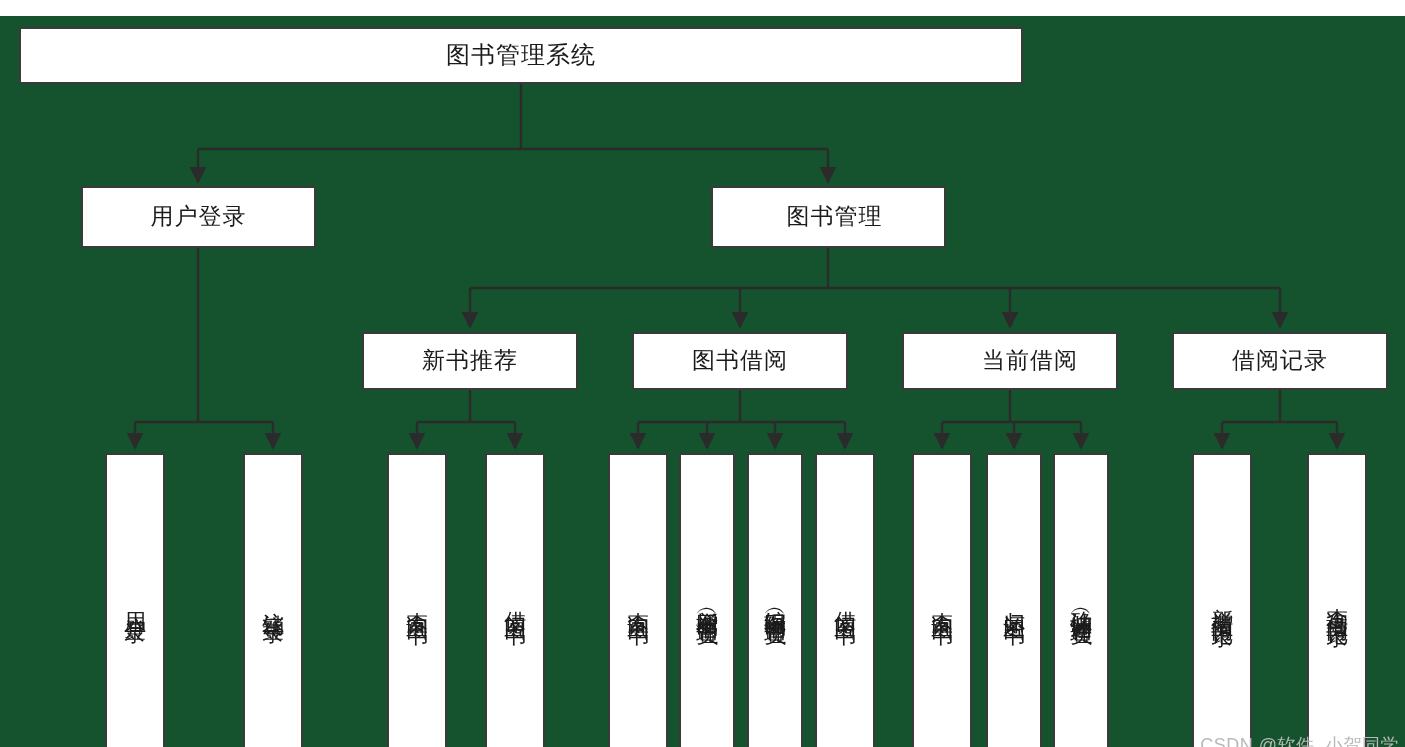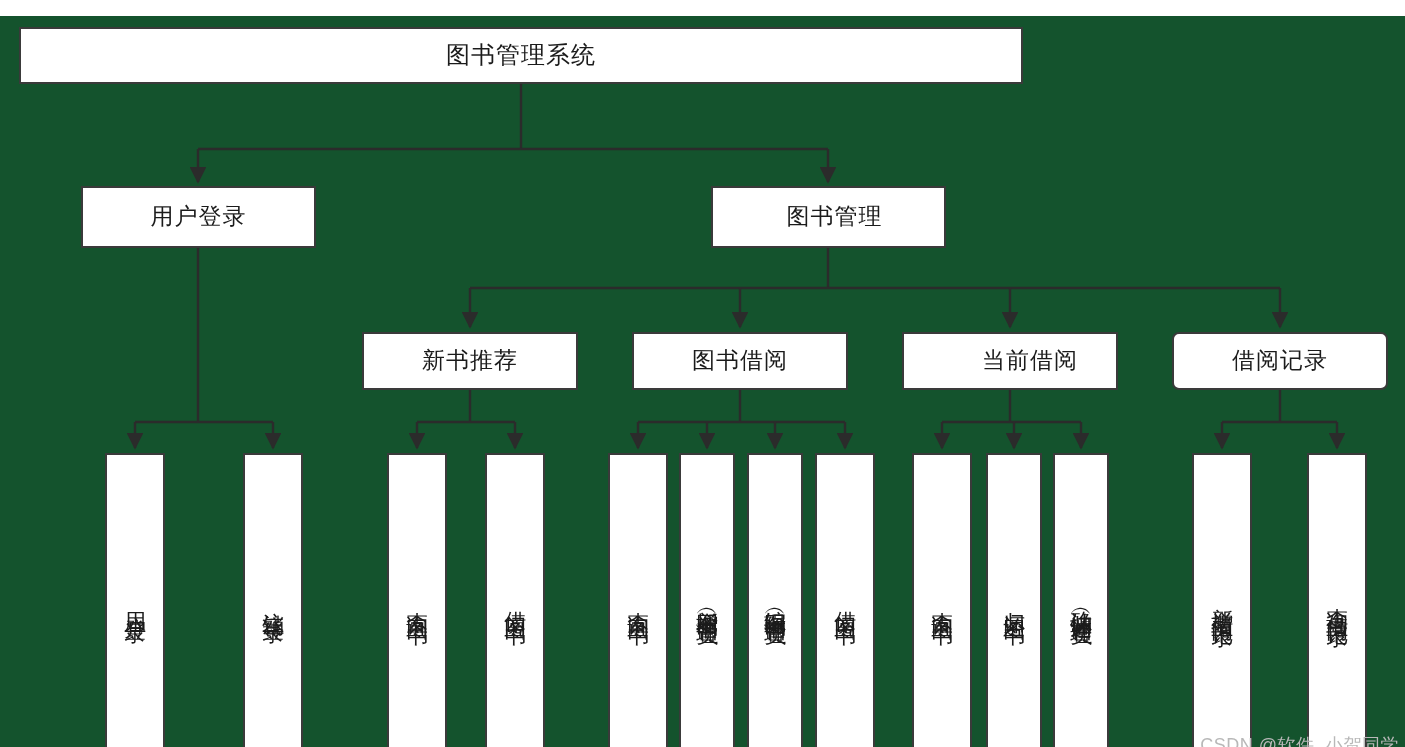--- a/index.html
+++ b/index.html
@@ -139,21 +139,21 @@
 
   <div class="node h-node" style="left: 362px; top: 316px; width: 216px; height: 58px; text-align: right;">
     <span>新书推荐</span>
   </div>
   <div class="node h-node" style="left: 632px; top: 316px; width: 216px; height: 58px; justify-content: center;">
     <span>图书借阅</span>
   </div>
   <div class="node h-node" style="left: 902px; top: 316px; width: 216px; height: 58px; padding-left: 40px;">
     <span>当前借阅</span>
   </div>
-  <div class="node h-node" style="left: 1172px; top: 316px; width: 216px; height: 58px; border-radius: 7px;">
+  <div class="node h-node" style="left: 1172px; top: 316px; width: 216px; height: 58px;">
     <span>借阅记录</span>
   </div>
 
   <div class="node v-node" style="left: 105px; top: 437px; width: 60px; height: 297px;">
     <span class="vtext">用户登录</span>
   </div>
   <div class="node v-node" style="left: 243px; top: 437px; width: 60px; height: 297px;">
     <span class="vtext">注销登录</span>
   </div>
   <div class="node v-node" style="left: 387px; top: 437px; width: 60px; height: 297px;">

